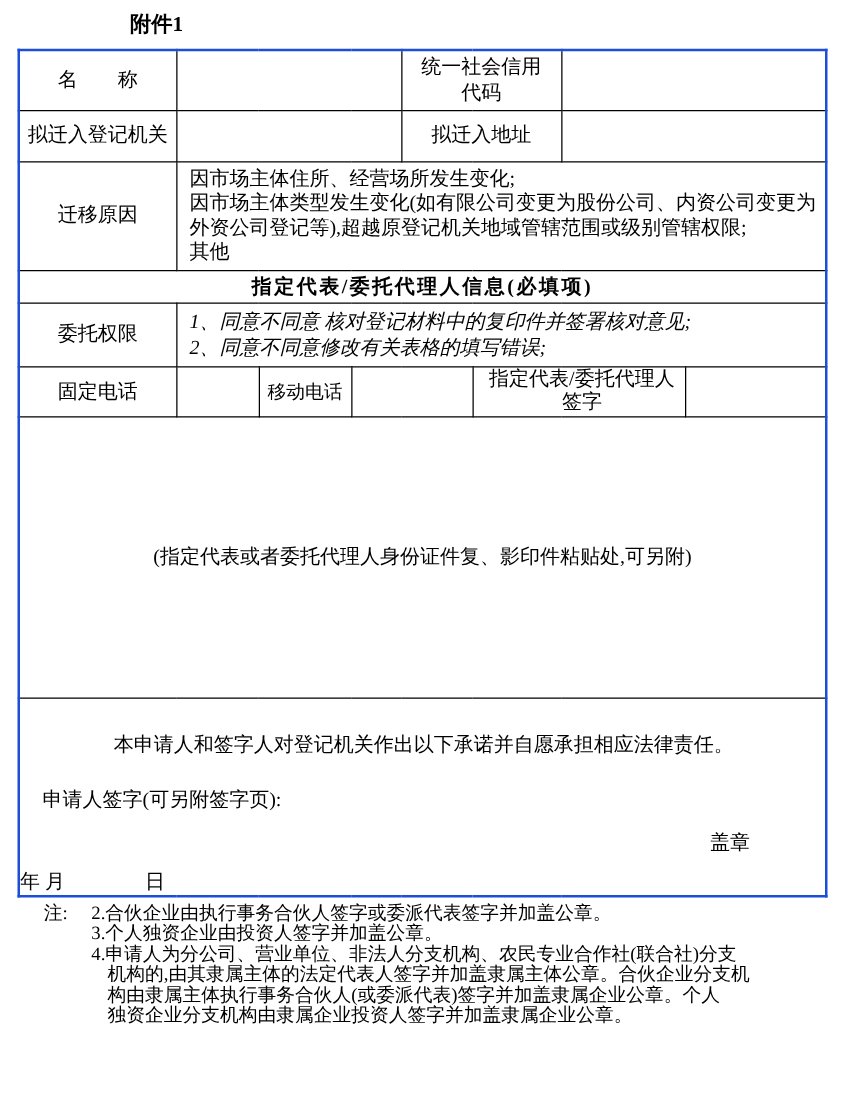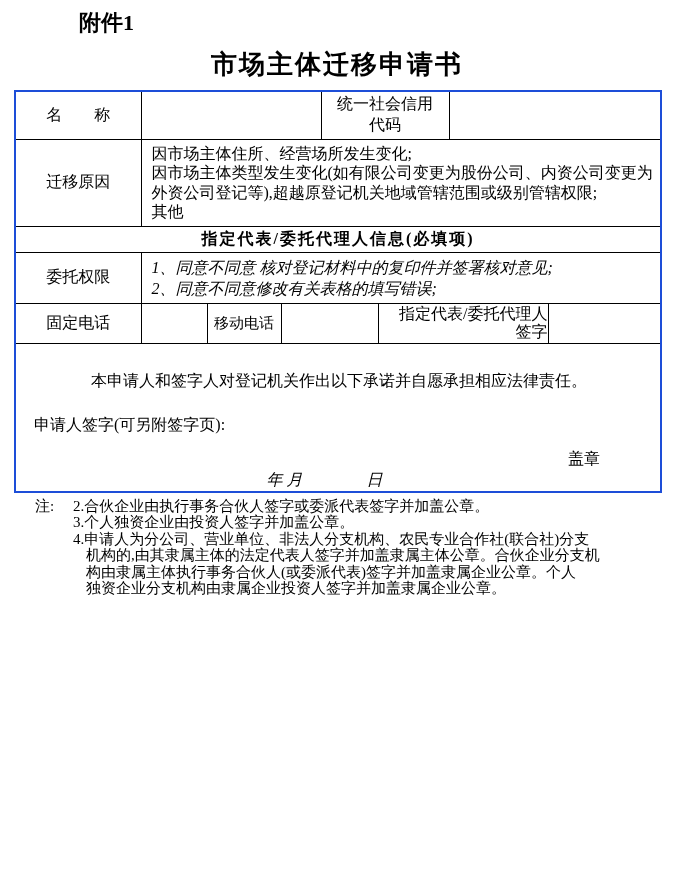--- a/index.html
+++ b/index.html
@@ -7,22 +7,22 @@
   body {
     width: 673px; height: 875px;
     font-family: "Liberation Serif", "DejaVu Serif", serif;
     color: #000;
     position: relative;
     overflow: hidden;
   }
   .page { width: 673px; height: 875px; position: relative; background: #fff; }
 
   .attachment {
-    margin: 8px 0 0 31px;
-    font-size: 22px;
+    margin: 8px 0 0 56px;
+    font-size: 17px;
     font-weight: bold;
     padding-left: 48px;
   }
   .doc-title {
     margin-top: 9px;
     width: 646px; margin-left: 14px;
     text-align: center;
     font-size: 26px;
     font-weight: bold;
     letter-spacing: 2px;
@@ -51,34 +51,34 @@
   }
   td.auth { line-height: 21px; font-style: italic; }
   td.section-hd {
     text-align: center;
     font-weight: bold;
     font-size: 15px;
     letter-spacing: 2px;
   }
   td.sig-lbl {
     font-size: 15px;
-    text-align: right;
+    text-align: center;
     padding-left: 5px;
     line-height: 18px;
     white-space: pre-line;
   }
   td.paste {
     text-align: center;
     font-size: 16px;
   }
   td.bottom-cell { vertical-align: top; }
   .commit-line { margin: 27px 16px 0 18px; font-size: 16px; text-align: center; }
   .sign-line   { margin: 23px 16px 0 18px; font-size: 16px; }
   .seal-line   { margin-top: 13px; text-align: right; padding-right: 60px; font-size: 16px; }
-  .date-line   { margin-top: 0; text-align: center; padding-right: 27px; font-size: 16px; font-style: italic; }
+  .date-line   { margin-top: 10px; text-align: left; padding-right: 27px; font-size: 16px; }
 
   .notes {
     margin: 5px 0 0 35px;
     width: 612px;
     font-size: 15px;
     line-height: 16.5px;
     position: relative;
     font-family: "Liberation Serif", "DejaVu Serif", serif;
   }
   .notes-prefix { position: absolute; left: 0; top: 0; }
@@ -90,21 +90,20 @@
   }
   .note-item.first { margin-left: 0; padding-left: 35px; text-indent: -35px; }
 </style>
 </head>
 <body>
 
 <div class="page">
 
   <div class="attachment">附件1</div>
 
-  <div class="doc-title">市场主体迁移申请书</div>
 
   <table class="form">
     <colgroup>
       <col style="width:126px">
         <col style="width:66px">
         <col style="width:74px">
         <col style="width:40px">
       <col style="width:57px">
         <col style="width:71px">
         <col style="width:99px">
@@ -113,20 +112,26 @@
 
     <tbody>
         <tr style="height:48px">
       <td class="lbl">名　　称</td>
       <td colspan="3"></td>
       <td colspan="2" class="lbl pre">统一社会信用
 代码</td>
       <td colspan="2"></td>
     </tr>
 
+    <tr style="height:41px">
+      <td class="lbl">拟迁入登记机关</td>
+      <td colspan="3"></td>
+      <td colspan="2" class="lbl">拟迁入地址</td>
+      <td colspan="2"></td>
+    </tr>
 
     <tr style="height:86px">
       <td class="lbl">迁移原因</td>
       <td colspan="7" class="content">因市场主体住所、经营场所发生变化;
 因市场主体类型发生变化(如有限公司变更为股份公司、内资公司变更为外资公司登记等),超越原登记机关地域管辖范围或级别管辖权限;
 其他</td>
     </tr>
 
     <tr style="height:26px">
       <td colspan="8" class="section-hd">指定代表/委托代理人信息(必填项)</td>
@@ -141,20 +146,23 @@
     <tr style="height:40px">
       <td class="lbl">固定电话</td>
       <td></td>
       <td class="lbl" style="font-size:15px">移动电话</td>
       <td colspan="2"></td>
       <td colspan="2" class="sig-lbl">指定代表/委托代理人
 签字</td>
       <td></td>
     </tr>
 
+    <tr style="height:225px">
+      <td colspan="8" class="paste">(指定代表或者委托代理人身份证件复、影印件粘贴处,可另附)</td>
+    </tr>
 
     <tr style="height:142px">
       <td colspan="8" class="bottom-cell">
         <div class="commit-line">本申请人和签字人对登记机关作出以下承诺并自愿承担相应法律责任。</div>
         <div class="sign-line">申请人签字(可另附签字页):</div>
         <div class="seal-line">盖章</div>
         <div class="date-line">年 月　　　　日</div>
       </td>
     </tr>
   </tbody>

